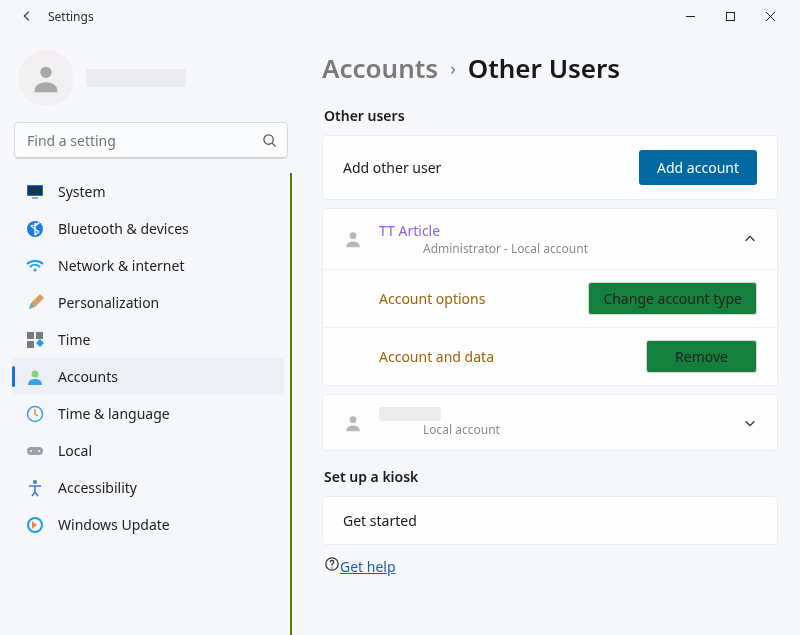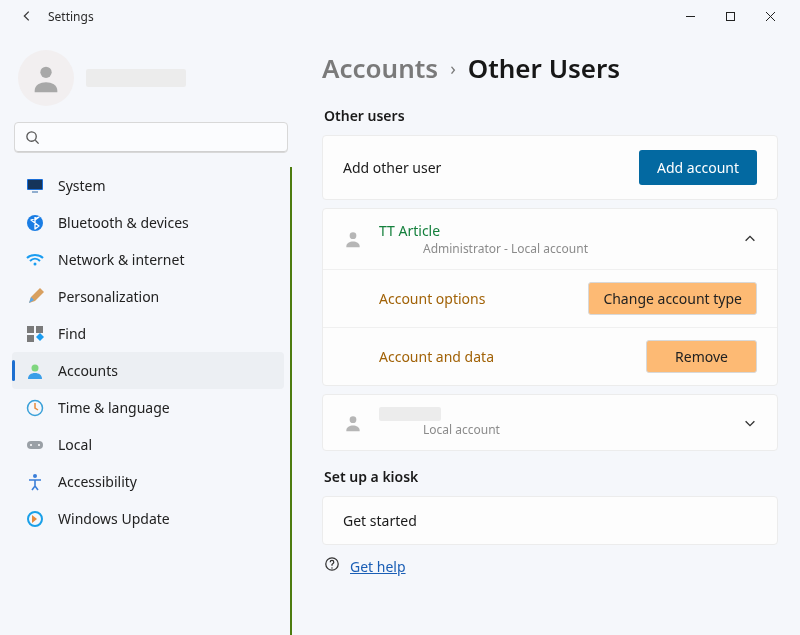--- a/index.html
+++ b/index.html
@@ -33,31 +33,31 @@
   .main { flex:1; padding:18px 22px 0 22px; overflow:hidden; }
   .breadcrumb { display:flex; align-items:center; gap:12px; margin-bottom:20px;}
   .crumb1 { font-size:26px; font-weight:600; color:#7a7a7a;}
   .chev{font-size:18px;color:#7a7a7a;}
   .crumb2 { font-size:26px; font-weight:600; color:#171717;}
   .section-title { font-weight:600; font-size:14px; margin:4px 0 10px 2px;}
   .card { background:#fdfdfd; border:1px solid #ececec; border-radius:4px; margin-bottom:8px;}
   .card-row { display:flex; align-items:center; justify-content:space-between; padding:14px 20px;}
   .card-row.small{padding:12px 20px;}
   .btn-primary{ background:#0369a1; color:#fff; border:none; border-radius:3px; padding:8px 18px; font-size:14px; cursor:pointer; font-family:inherit;}
-  .btn-default{ background:#fdba74; border:1px solid #d8d8d8; border-radius:3px; padding:6px 14px; font-size:14px; cursor:pointer; font-family:inherit; color:#222;}
+  .btn-default{ background:#15803d; border:1px solid #d8d8d8; border-radius:3px; padding:6px 14px; font-size:14px; cursor:pointer; font-family:inherit; color:#222;}
   .user-head{ display:flex; align-items:center; gap:16px;}
   .avatar-sm{width:20px;height:20px;fill:#b6b6b6;}
   .user-info{display:flex;flex-direction:column;}
-  .user-name{font-size:14px;color:#15803d;}
+  .user-name{font-size:14px;color:#8b5cf6;}
   .user-sub{font-size:12px;color:#8b8b8b;margin-left:44px;}
   .row-inner{display:flex;align-items:center;justify-content:space-between;padding:12px 20px 12px 56px;border-top:1px solid #f0f0f0;}
   .row-inner .label{font-size:14px;color:#a16207;}
   .chev-ic{width:14px;height:14px;stroke:#333;fill:none;stroke-width:1.6;}
   .name-blur{background:#ececec;height:14px;width:62px;border-radius:2px;}
-  .help{display:flex;align-items:center;gap:10px;margin-top:6px;padding:2px;}
+  .help{display:flex;align-items:center;margin-top:6px;padding:2px;}
   .help .ico svg{width:16px;height:16px;stroke:#333;fill:none;stroke-width:1.4;}
   .help a{color:#1a5eb5;font-size:14px;text-decoration:underline;cursor:pointer;}
 </style>
 </head>
 <body>
 
 <div class="window-bar">
   <div class="title-group">
     <div class="arrow-back">
       <svg viewBox="0 0 16 16" fill="none" stroke="currentColor" stroke-width="1.5">
@@ -93,20 +93,21 @@
             <circle cx="12" cy="8" r="4"></circle>
             <path d="M4 21c0-4 4-6 8-6s8 2 8 6v1H4z"></path>
           </svg>
       </div>
       <div class="profile-text">
         <div class="profile-name"></div>
       </div>
     </div>
     <div class="search-wrap">
       <div class="search-box">
+        <input type="text" placeholder="Find a setting" style="">
         <svg class="search-ic" viewBox="0 0 16 16">
             <circle cx="7" cy="7" r="5"></circle>
             <path d="M11 11l3.5 3.5"></path>
           </svg>
       </div>
     </div>
 
     <div class="nav-scroll">
       <div class="nav-item">
         <span class="nav-icon">
@@ -148,21 +149,21 @@
       </div>
       <div class="nav-item">
         <span class="nav-icon">
             <svg viewBox="0 0 18 18">
               <rect x="1" y="1" width="7" height="7" fill="#7a7a7a"></rect>
               <rect x="10" y="1" width="7" height="7" fill="#7a7a7a"></rect>
               <rect x="1" y="10" width="7" height="7" fill="#7a7a7a"></rect>
               <path d="M14 8l4 4-4 4-4-4z" fill="#1a9cf0"></path>
             </svg>
           </span>
-        <span>Find</span>
+        <span>Time</span>
       </div>
       <div class="nav-item selected">
         <span class="nav-icon">
             <svg viewBox="0 0 18 18">
               <circle cx="9" cy="6" r="3.5" fill="#7fd67f"></circle>
               <path d="M2 17c0-4 3-6 7-6s7 2 7 6z" fill="#3a9ee8"></path>
             </svg>
           </span>
         <span>Accounts</span>
       </div>

